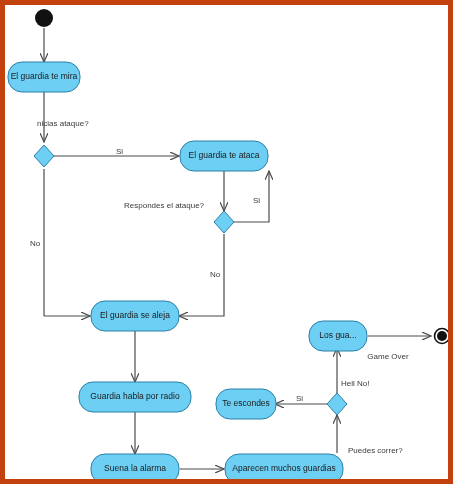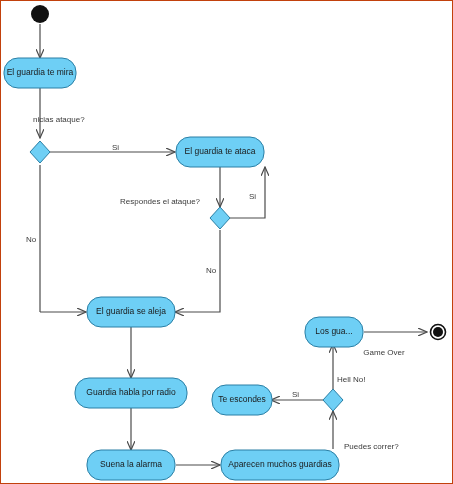--- a/index.html
+++ b/index.html
@@ -5,21 +5,21 @@
   html, body {
     margin: 0;
     padding: 0;
     background: #ffffff;
   }
   #canvas {
     position: relative;
     width: 453px;
     height: 484px;
     background: #ffffff;
-    border: 1px solid #c2410c;
+    border: 5px solid #c2410c;
     box-sizing: border-box;
     overflow: hidden;
     font-family: "Liberation Sans", sans-serif;
   }
   #diagram-svg {
     position: absolute;
     left: 0;
     top: 0;
     width: 453px;
     height: 484px;

